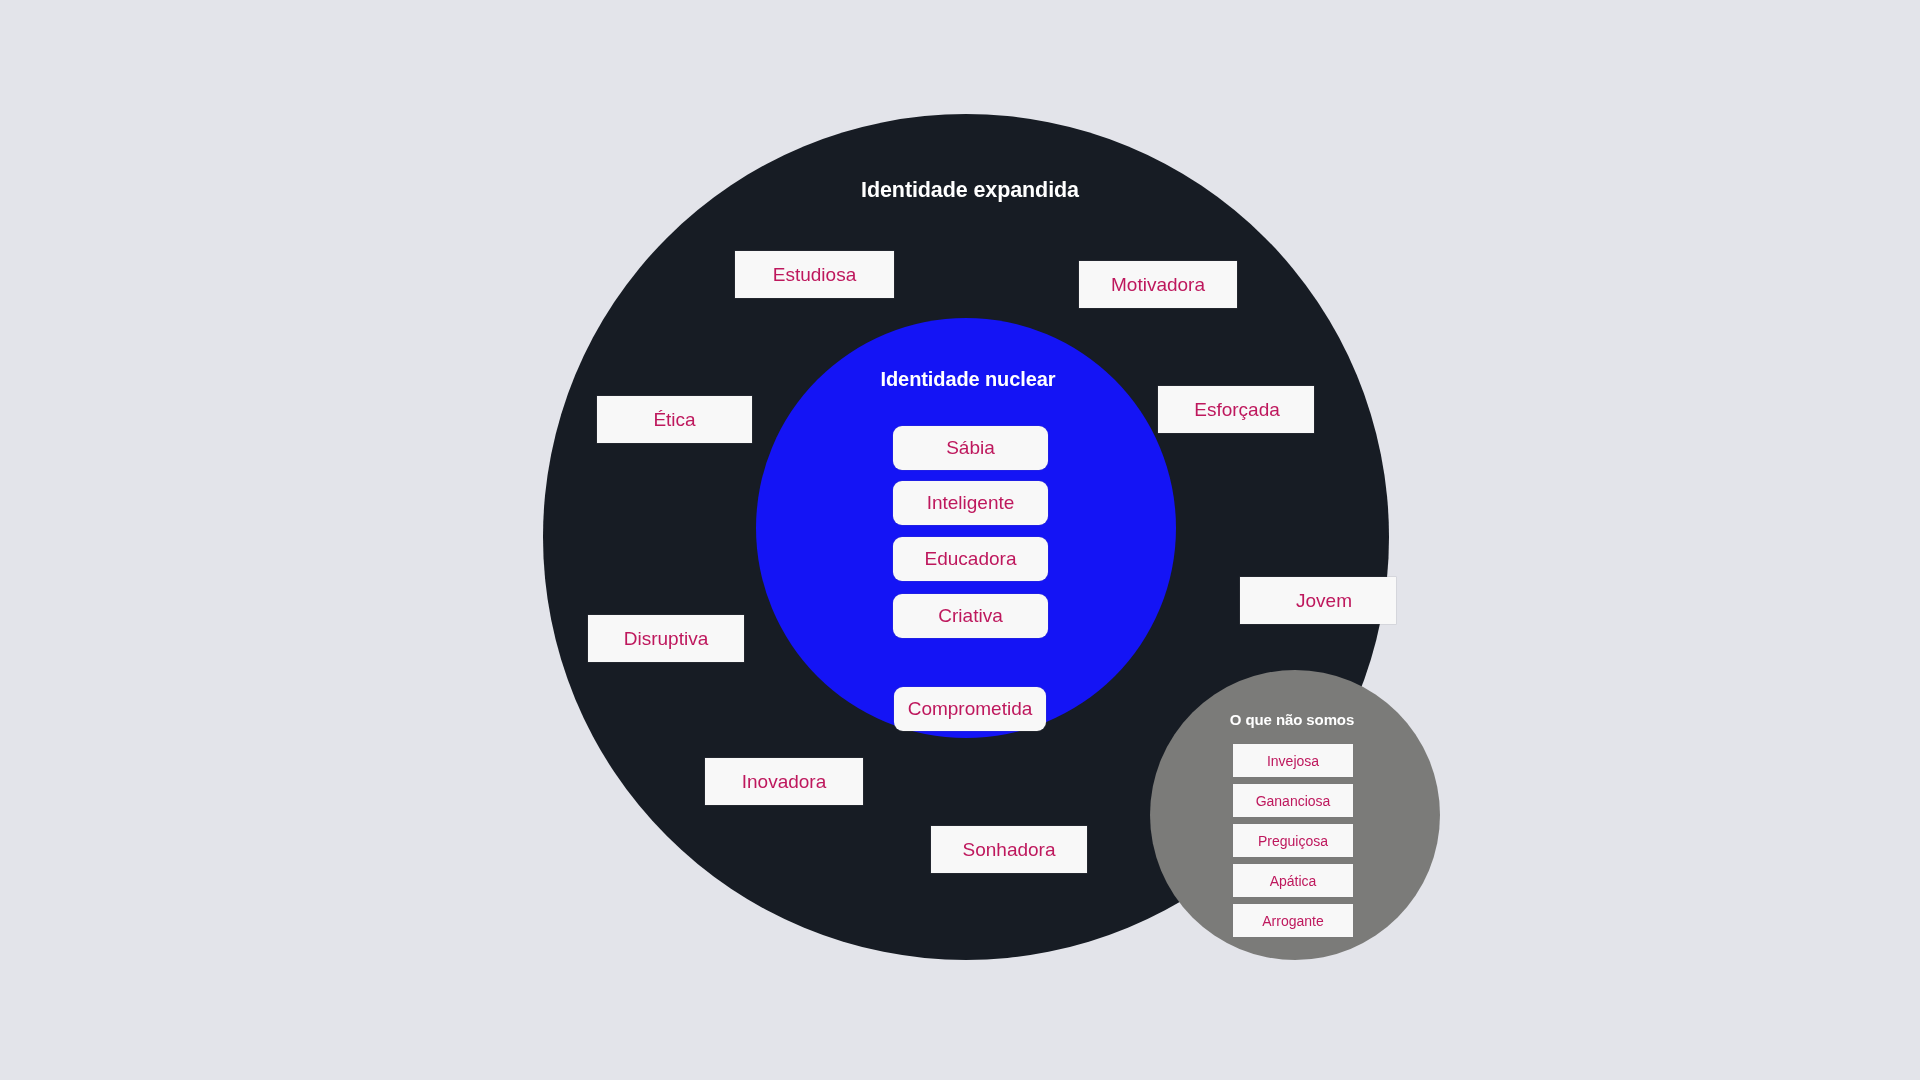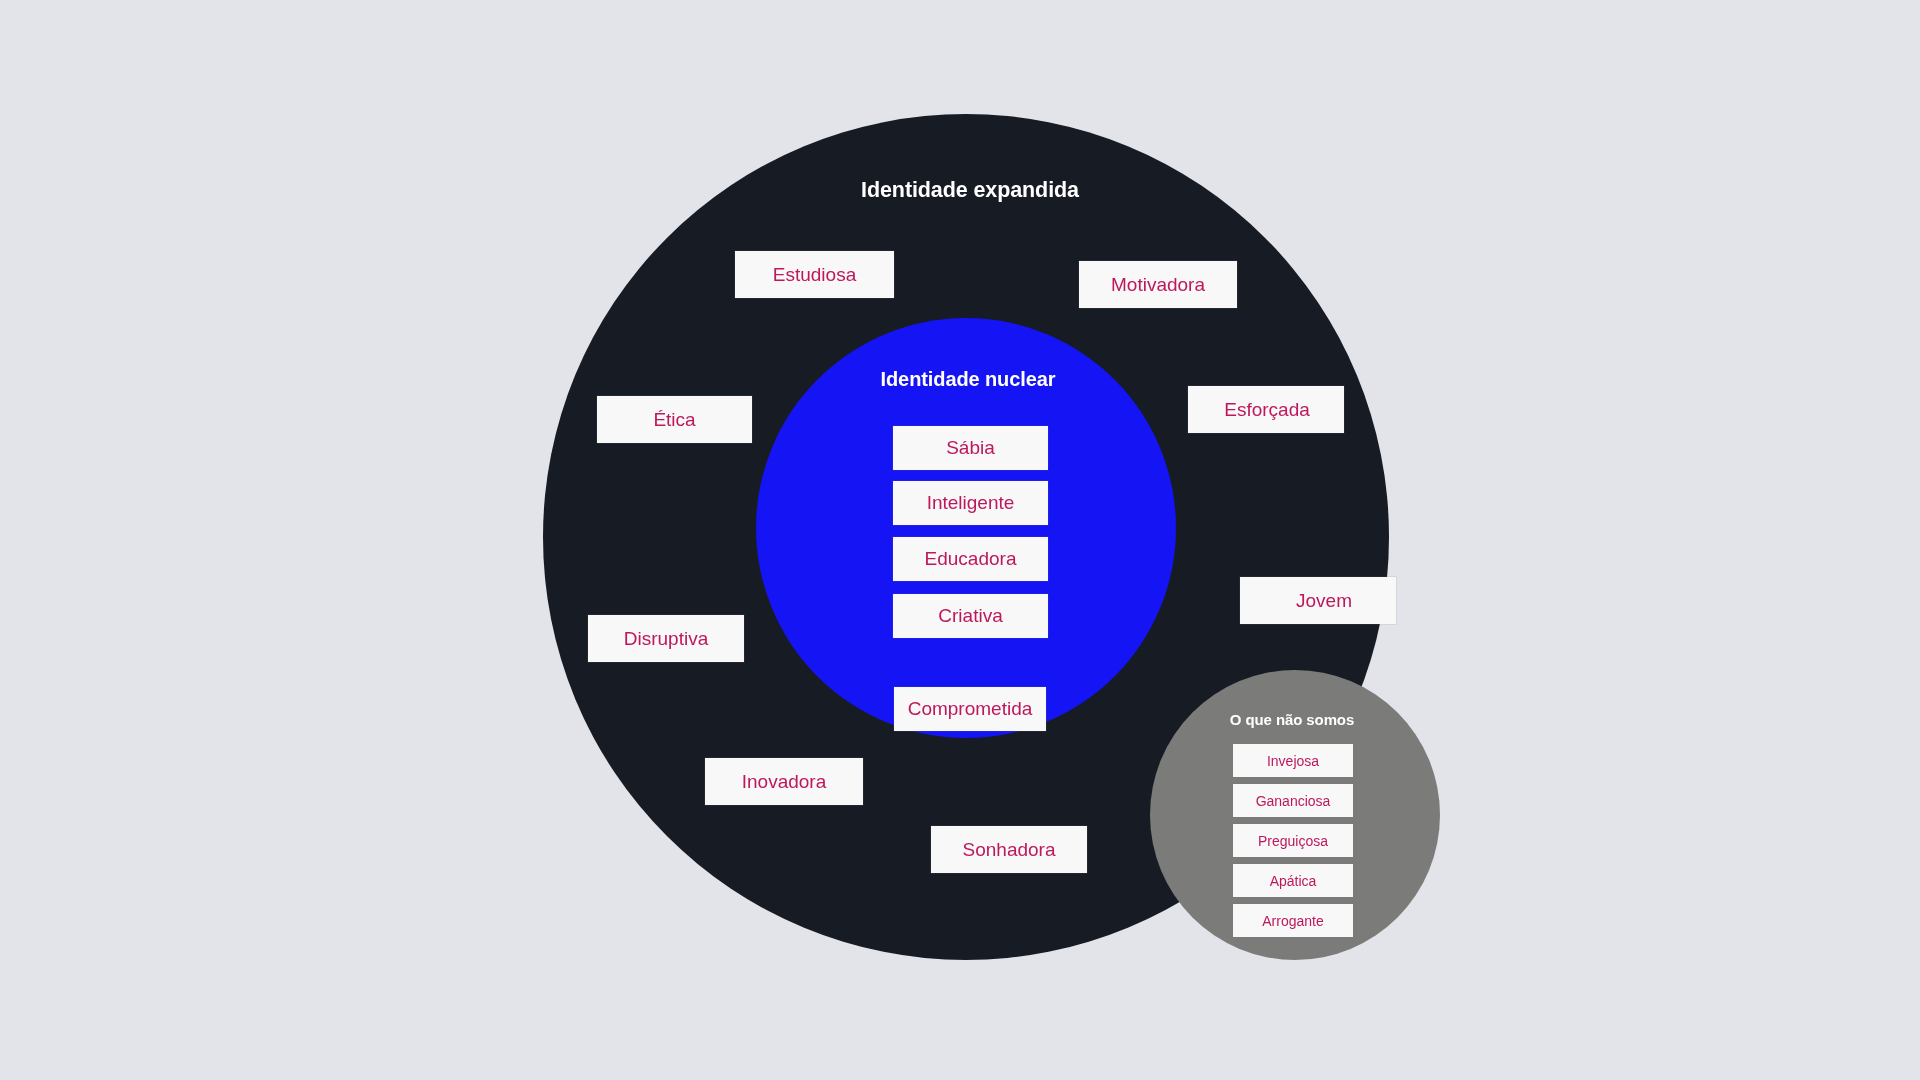--- a/index.html
+++ b/index.html
@@ -100,34 +100,35 @@
     font-size: 19px;
     height: 47px;
     padding: 0 22px;
   }
 
   .chip-core {
     font-size: 19px;
     height: 44px;
     width: 155px;
     left: 893px;
+    border-radius: 9px;
   }
 
   .chip-not {
     font-size: 14px;
     height: 33px;
     width: 120px;
     left: 1233px;
   }
 
   
   #chip-estudiosa   { left: 735px;  top: 251px; width: 159px; }
   #chip-motivadora  { left: 1079px; top: 261px; width: 158px; }
   #chip-etica       { left: 597px;  top: 396px; width: 155px; }
-  #chip-esforcada   { left: 1188px; top: 386px; width: 156px; padding-left: 24px; }
+  #chip-esforcada   { left: 1158px; top: 386px; width: 156px; padding-left: 24px; }
   #chip-disruptiva  { left: 588px;  top: 615px; width: 156px; }
   #chip-jovem       { left: 1240px; top: 577px; width: 156px; padding-left: 34px; }
   #chip-inovadora   { left: 705px;  top: 758px; width: 158px; }
   #chip-sonhadora   { left: 931px;  top: 826px; width: 156px; }
 
   
   #chip-sabia        { top: 426px; }
   #chip-inteligente  { top: 481px; }
   #chip-educadora    { top: 537px; }
   #chip-criativa     { top: 594px; }

